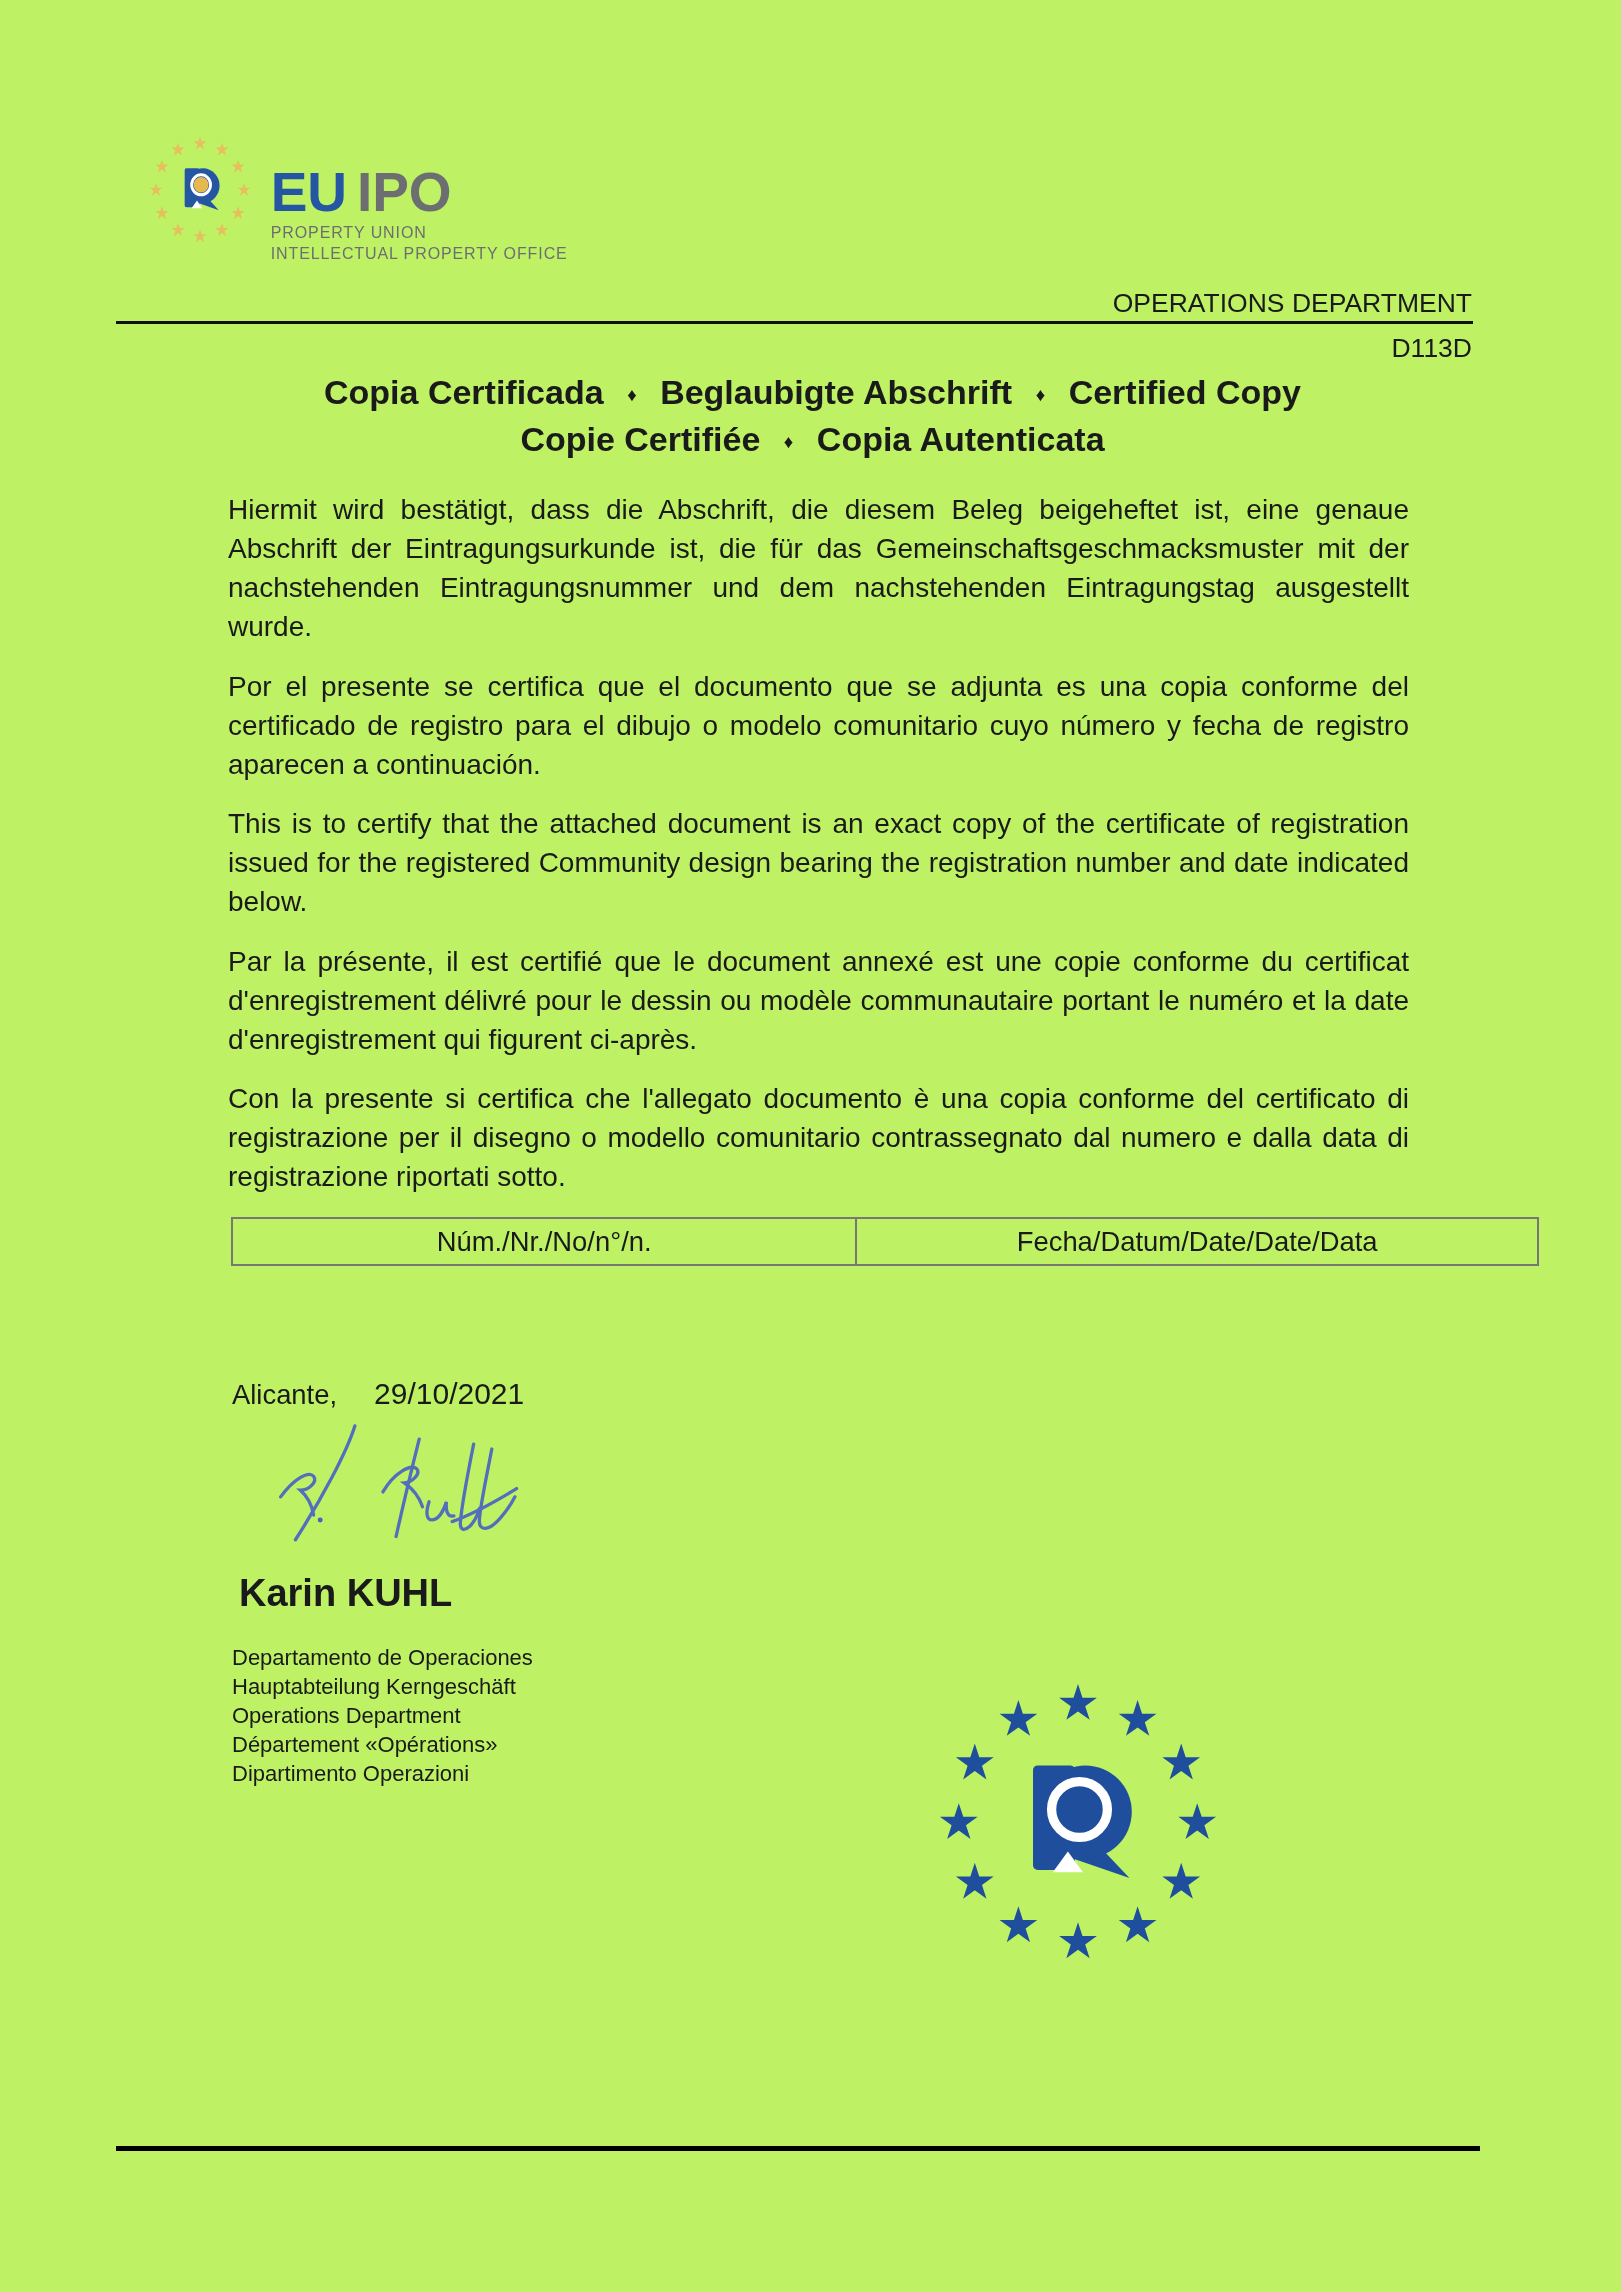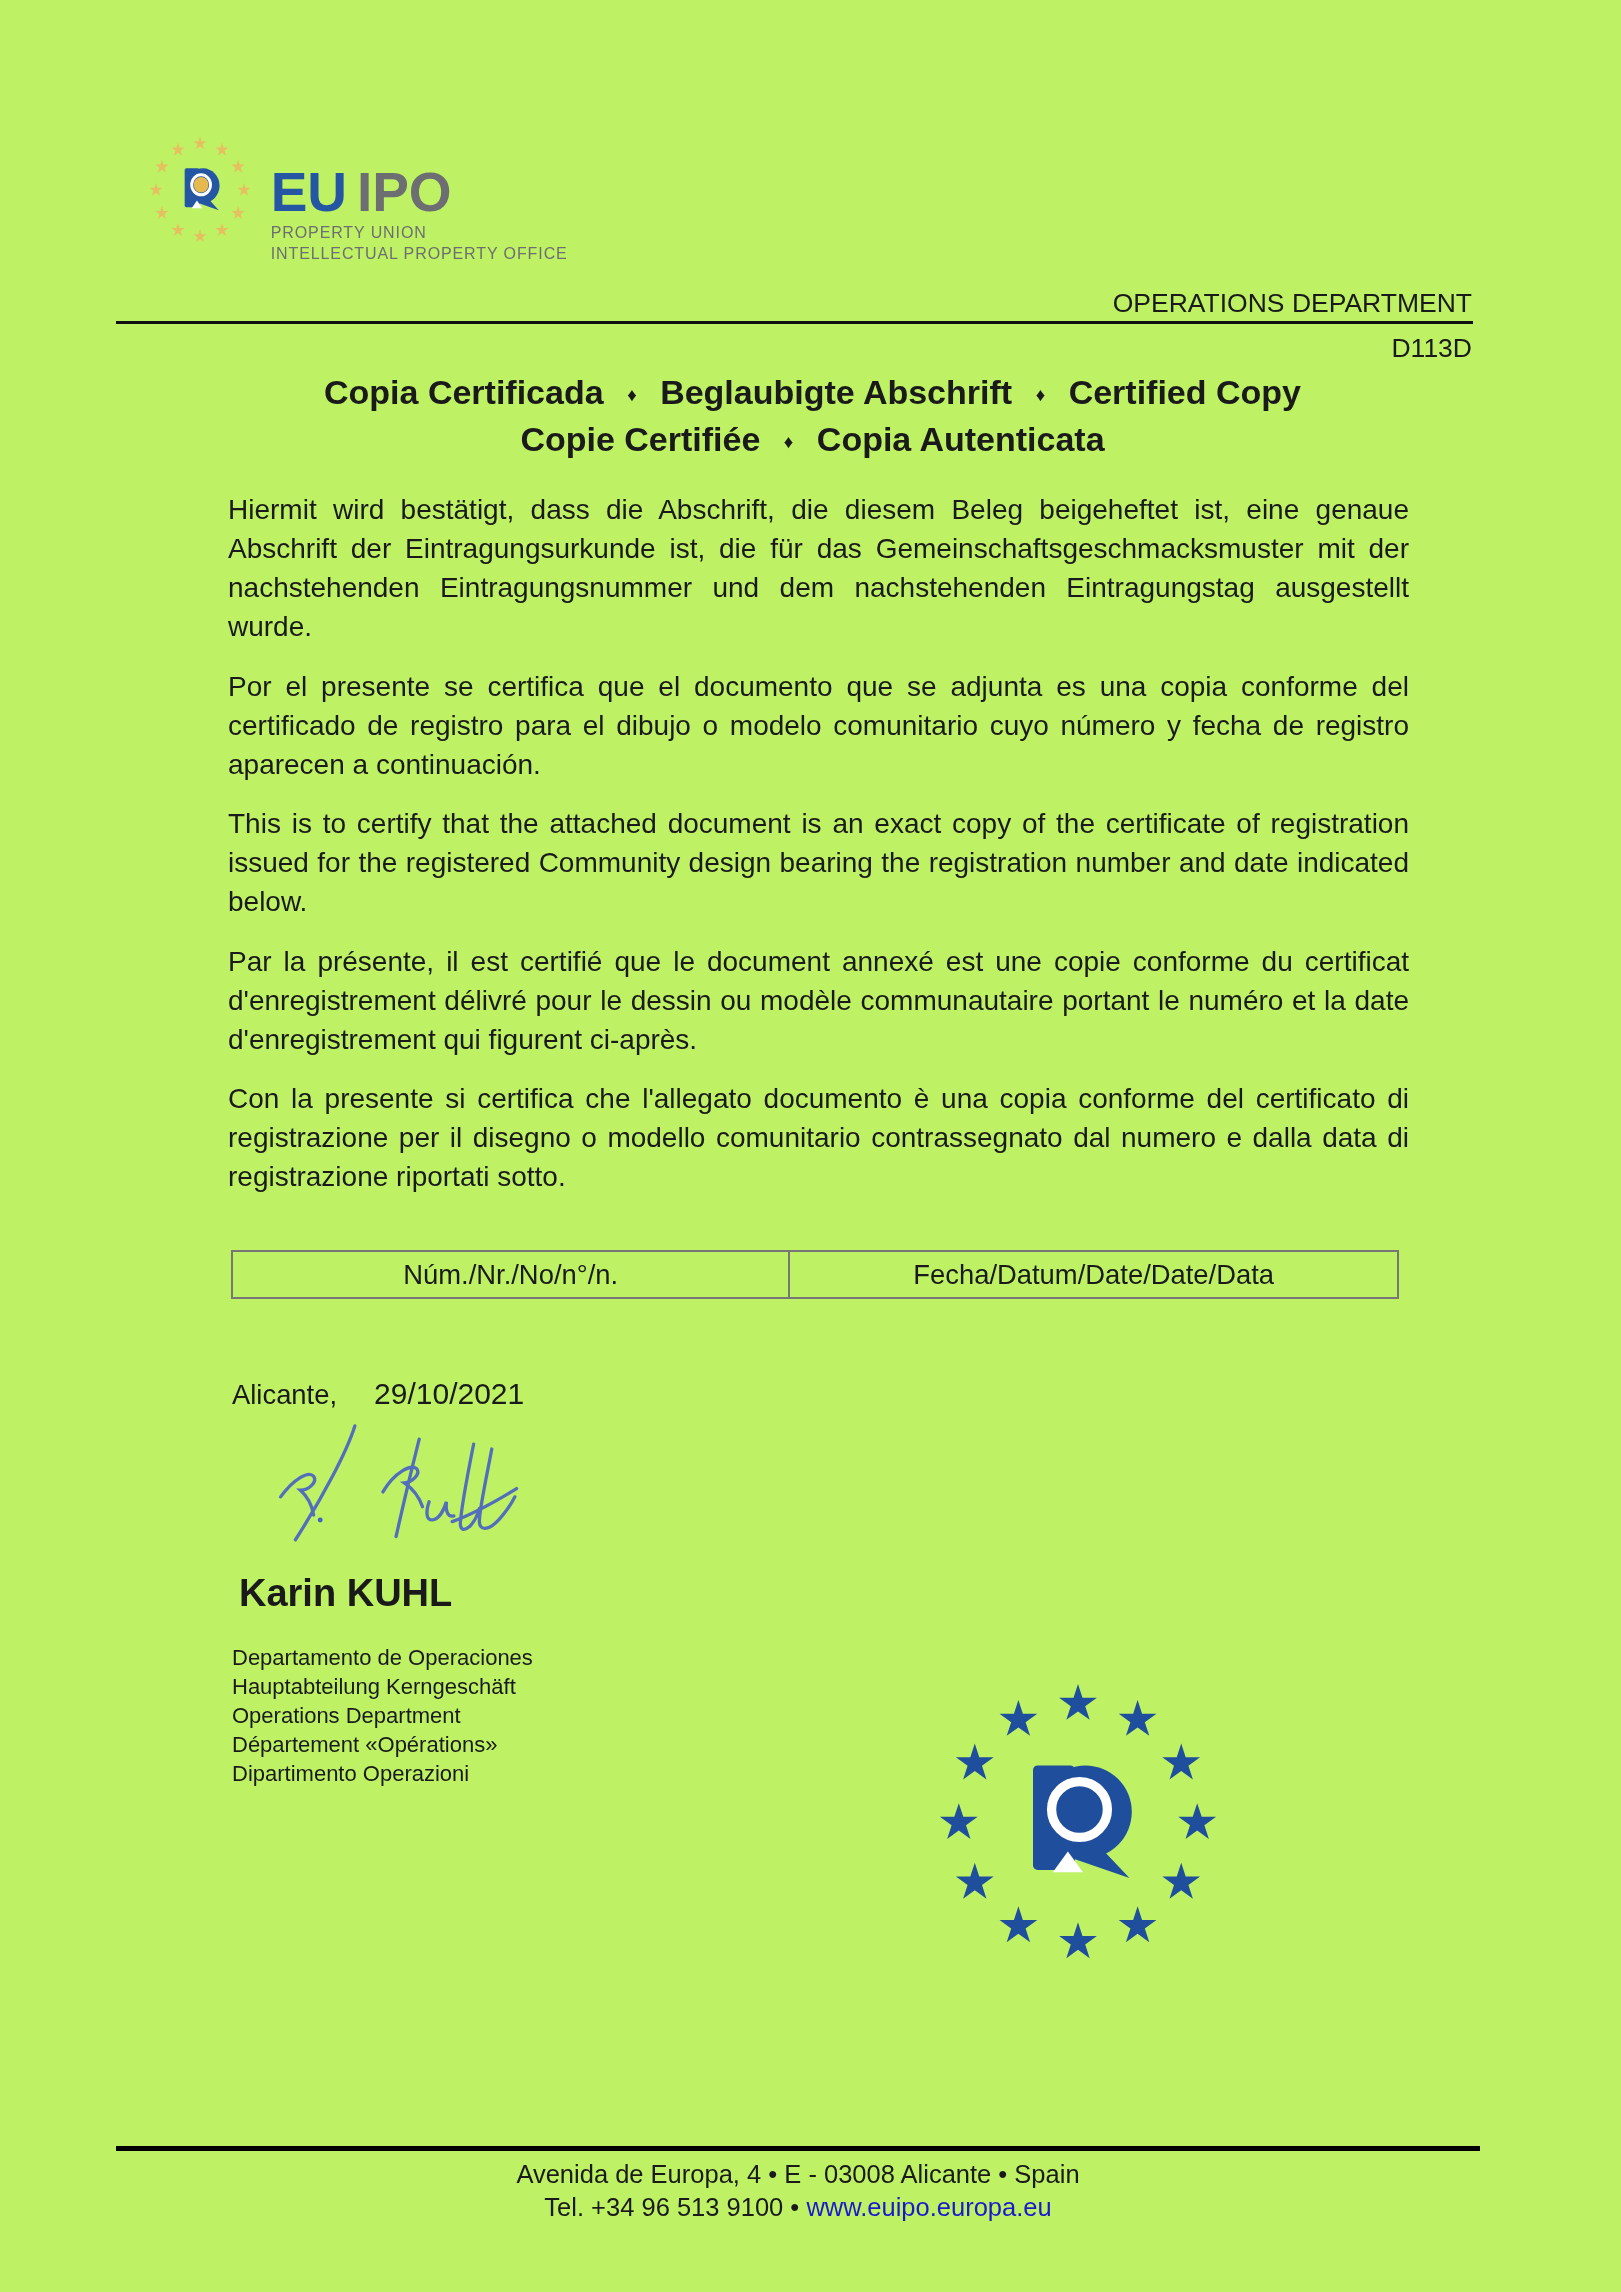--- a/index.html
+++ b/index.html
@@ -24,21 +24,21 @@
   .header-rule{position:absolute;top:321px;left:116px;width:1357px;height:2.9px;background:#111;}
   .doc-code{position:absolute;top:333px;right:149px;font-size:26.5px;}
   
   .title{position:absolute;top:370px;left:154px;width:1317px;text-align:center;
          font-size:34px;font-weight:bold;line-height:44px;}
   .diamond{font-size:18.6px;vertical-align:2.9px;margin:0 23.5px;}
   
   .paragraphs{position:absolute;top:490px;left:228px;width:1181px;}
   .paragraphs p{margin:0 0 20.6px 0;font-size:28px;line-height:39px;text-align:justify;}
   
-  .reg-table{position:absolute;top:1250px;left:231px;width:1168px;border-collapse:collapse;}
+  .reg-table{position:absolute;top:1217px;left:231px;width:1308px;border-collapse:collapse;}
   .reg-table th,.reg-table td{border:2.9px solid #777;text-align:center;vertical-align:middle;}
   .reg-table th{font-weight:normal;font-size:27.4px;height:43px;}
   .reg-table td{font-weight:bold;font-size:30px;height:76px;}
   .col-num{width:47.8%;}
   .col-date{width:52.2%;}
   
   .place-date{position:absolute;top:1377px;left:232px;font-size:27.4px;}
   .sign-date{font-size:30px;margin-left:37px;}
   .signature{position:absolute;top:1416px;left:257px;}
   .signer{position:absolute;top:1572px;left:239px;font-size:38px;font-weight:bold;}
@@ -174,23 +174,15 @@
     <g transform="translate(93,92) scale(1.17)">
       <circle cx="55" cy="40" r="40" fill="#1F4F9C"></circle>
       <rect x="10" y="0" width="36" height="90" rx="4" fill="#1F4F9C"></rect>
       <path d="M60,62 L93,97 L38,78 Z" fill="#1F4F9C"></path>
       <path d="M27,92 L40,74 L53,92 Z" fill="#ffffff"></path>
       <circle cx="50" cy="38" r="24" fill="none" stroke="#ffffff" stroke-width="8"></circle>
     </g>
   </svg>
 
   <div class="footer-rule"></div>
-  <div class="footer">
-    <div>Avenida de Europa, 4 • E - 03008 Alicante • Spain</div>
-    <div>
-      <span>Tel. +34 96 513 9100</span>
-      <span>•</span>
-      <span class="footer-link">www.euipo.europa.eu</span>
-    </div>
-  </div>
 
 </div>
 
 
 </body></html>

